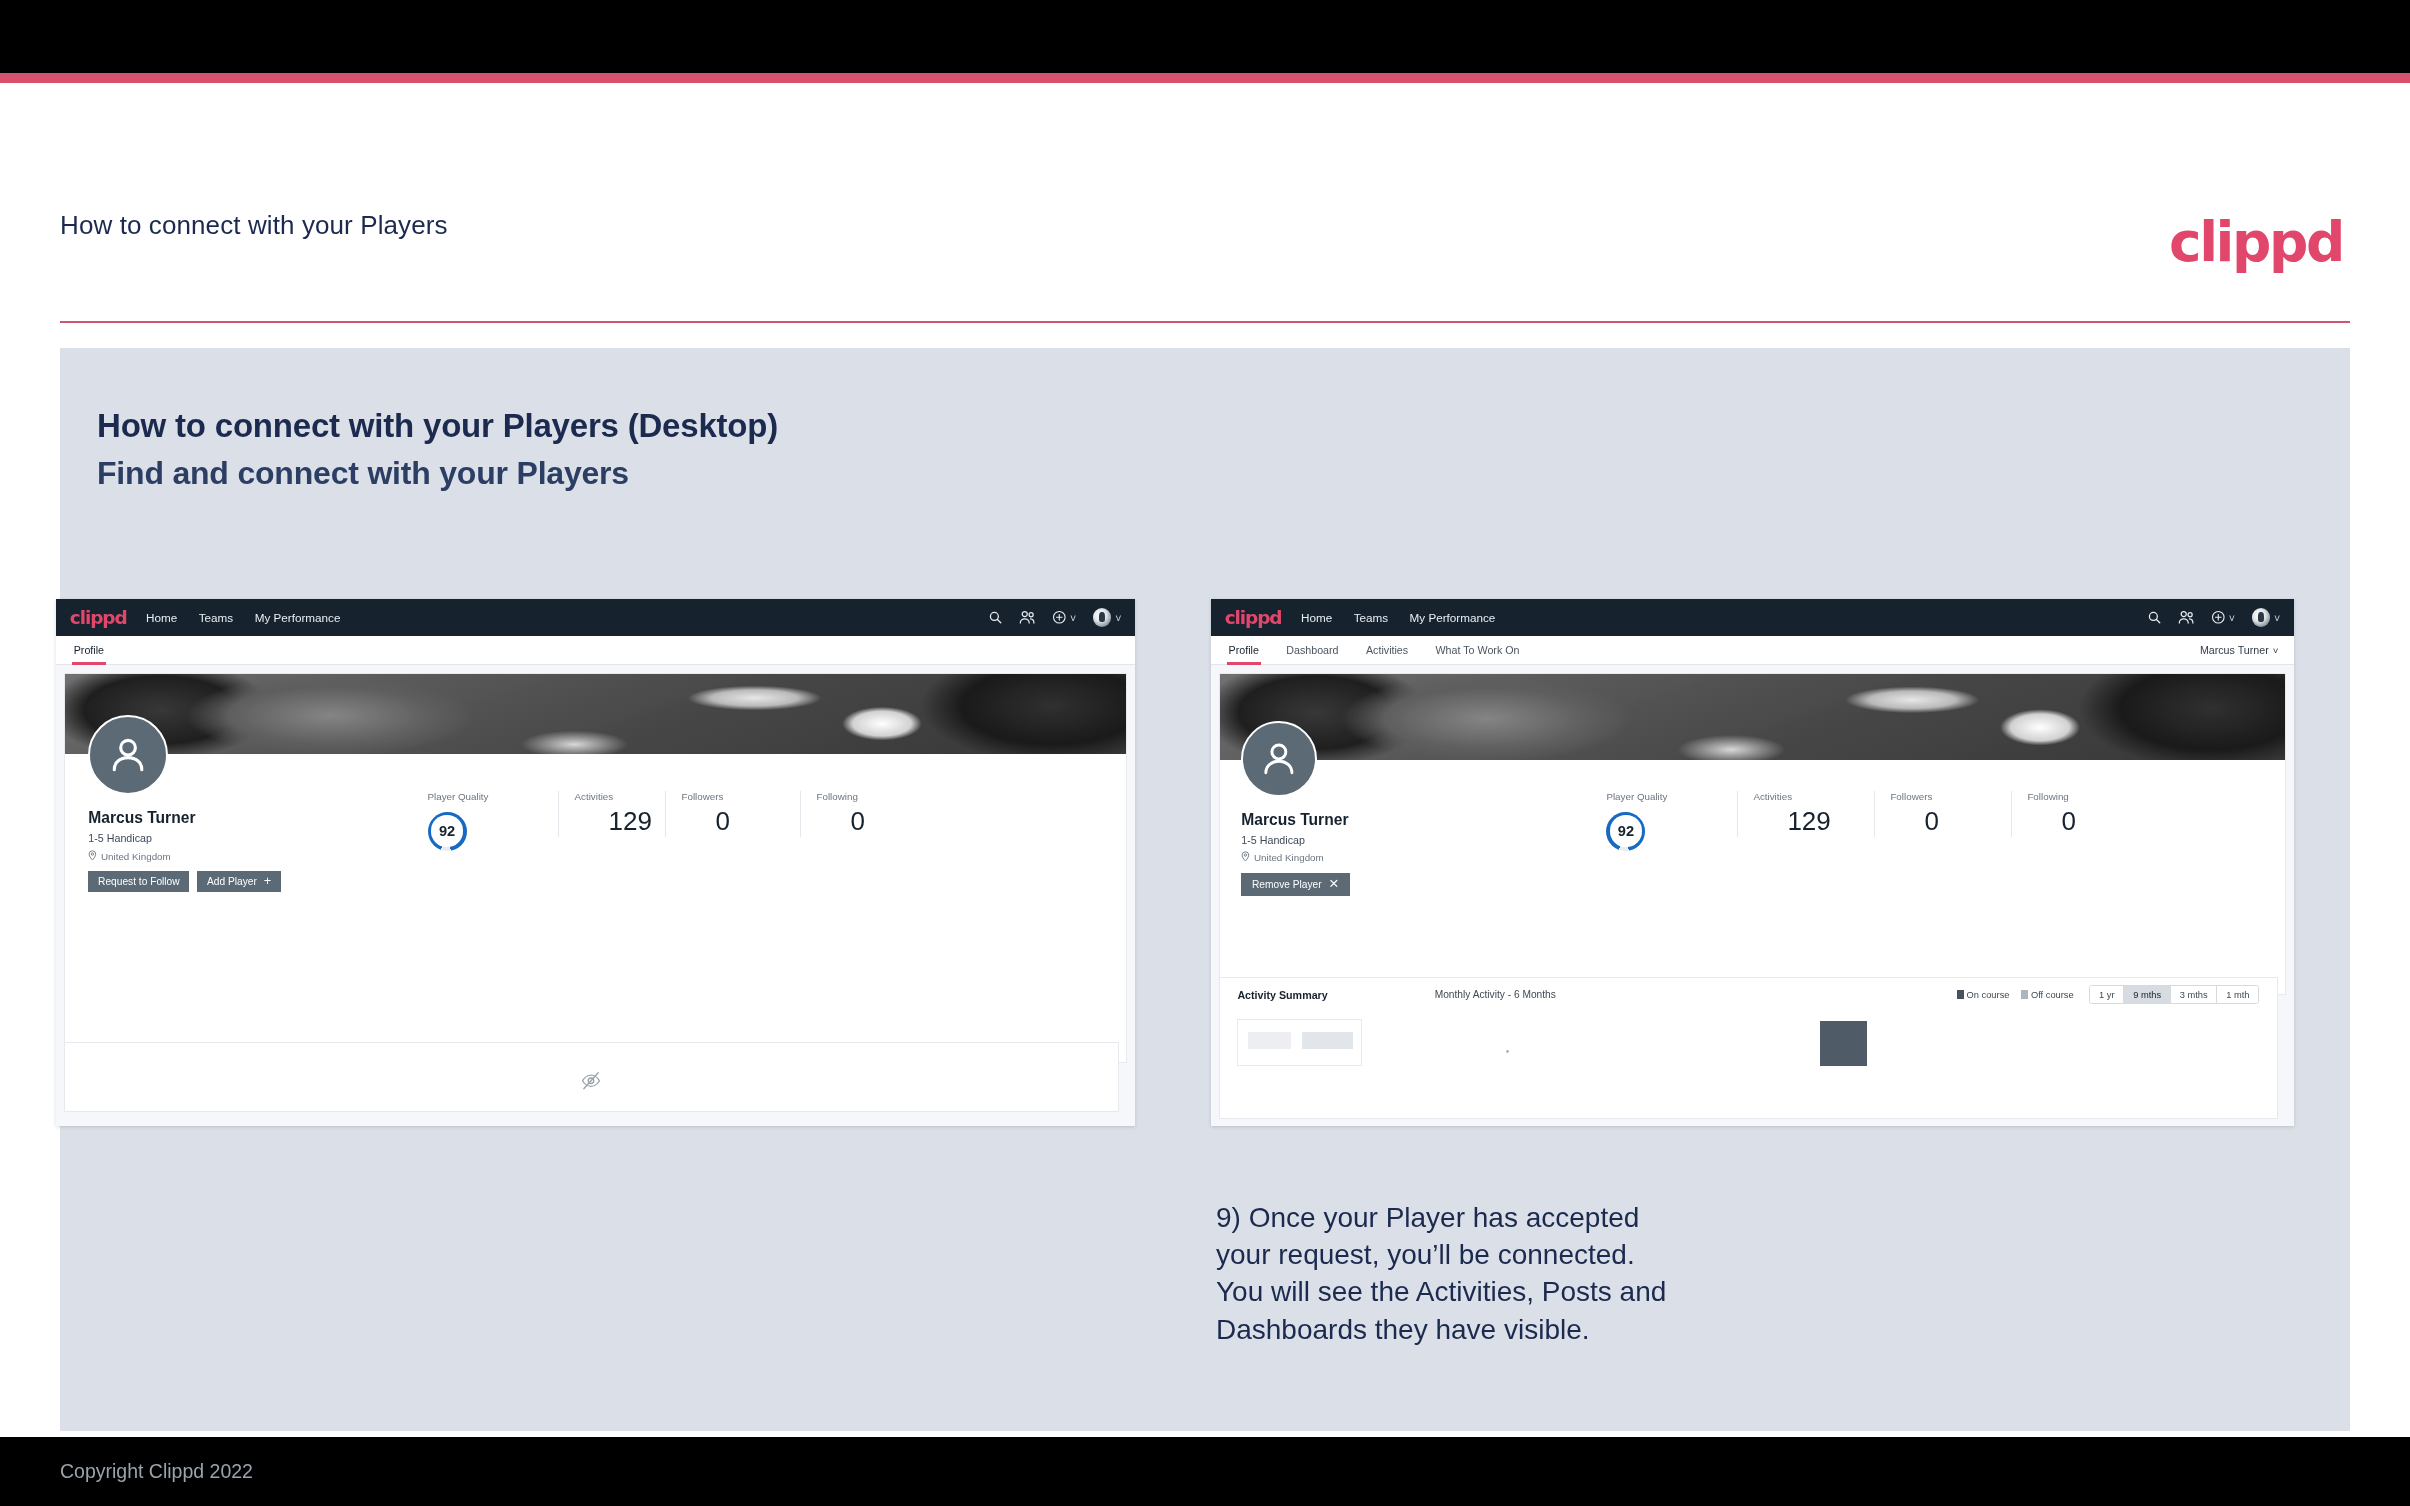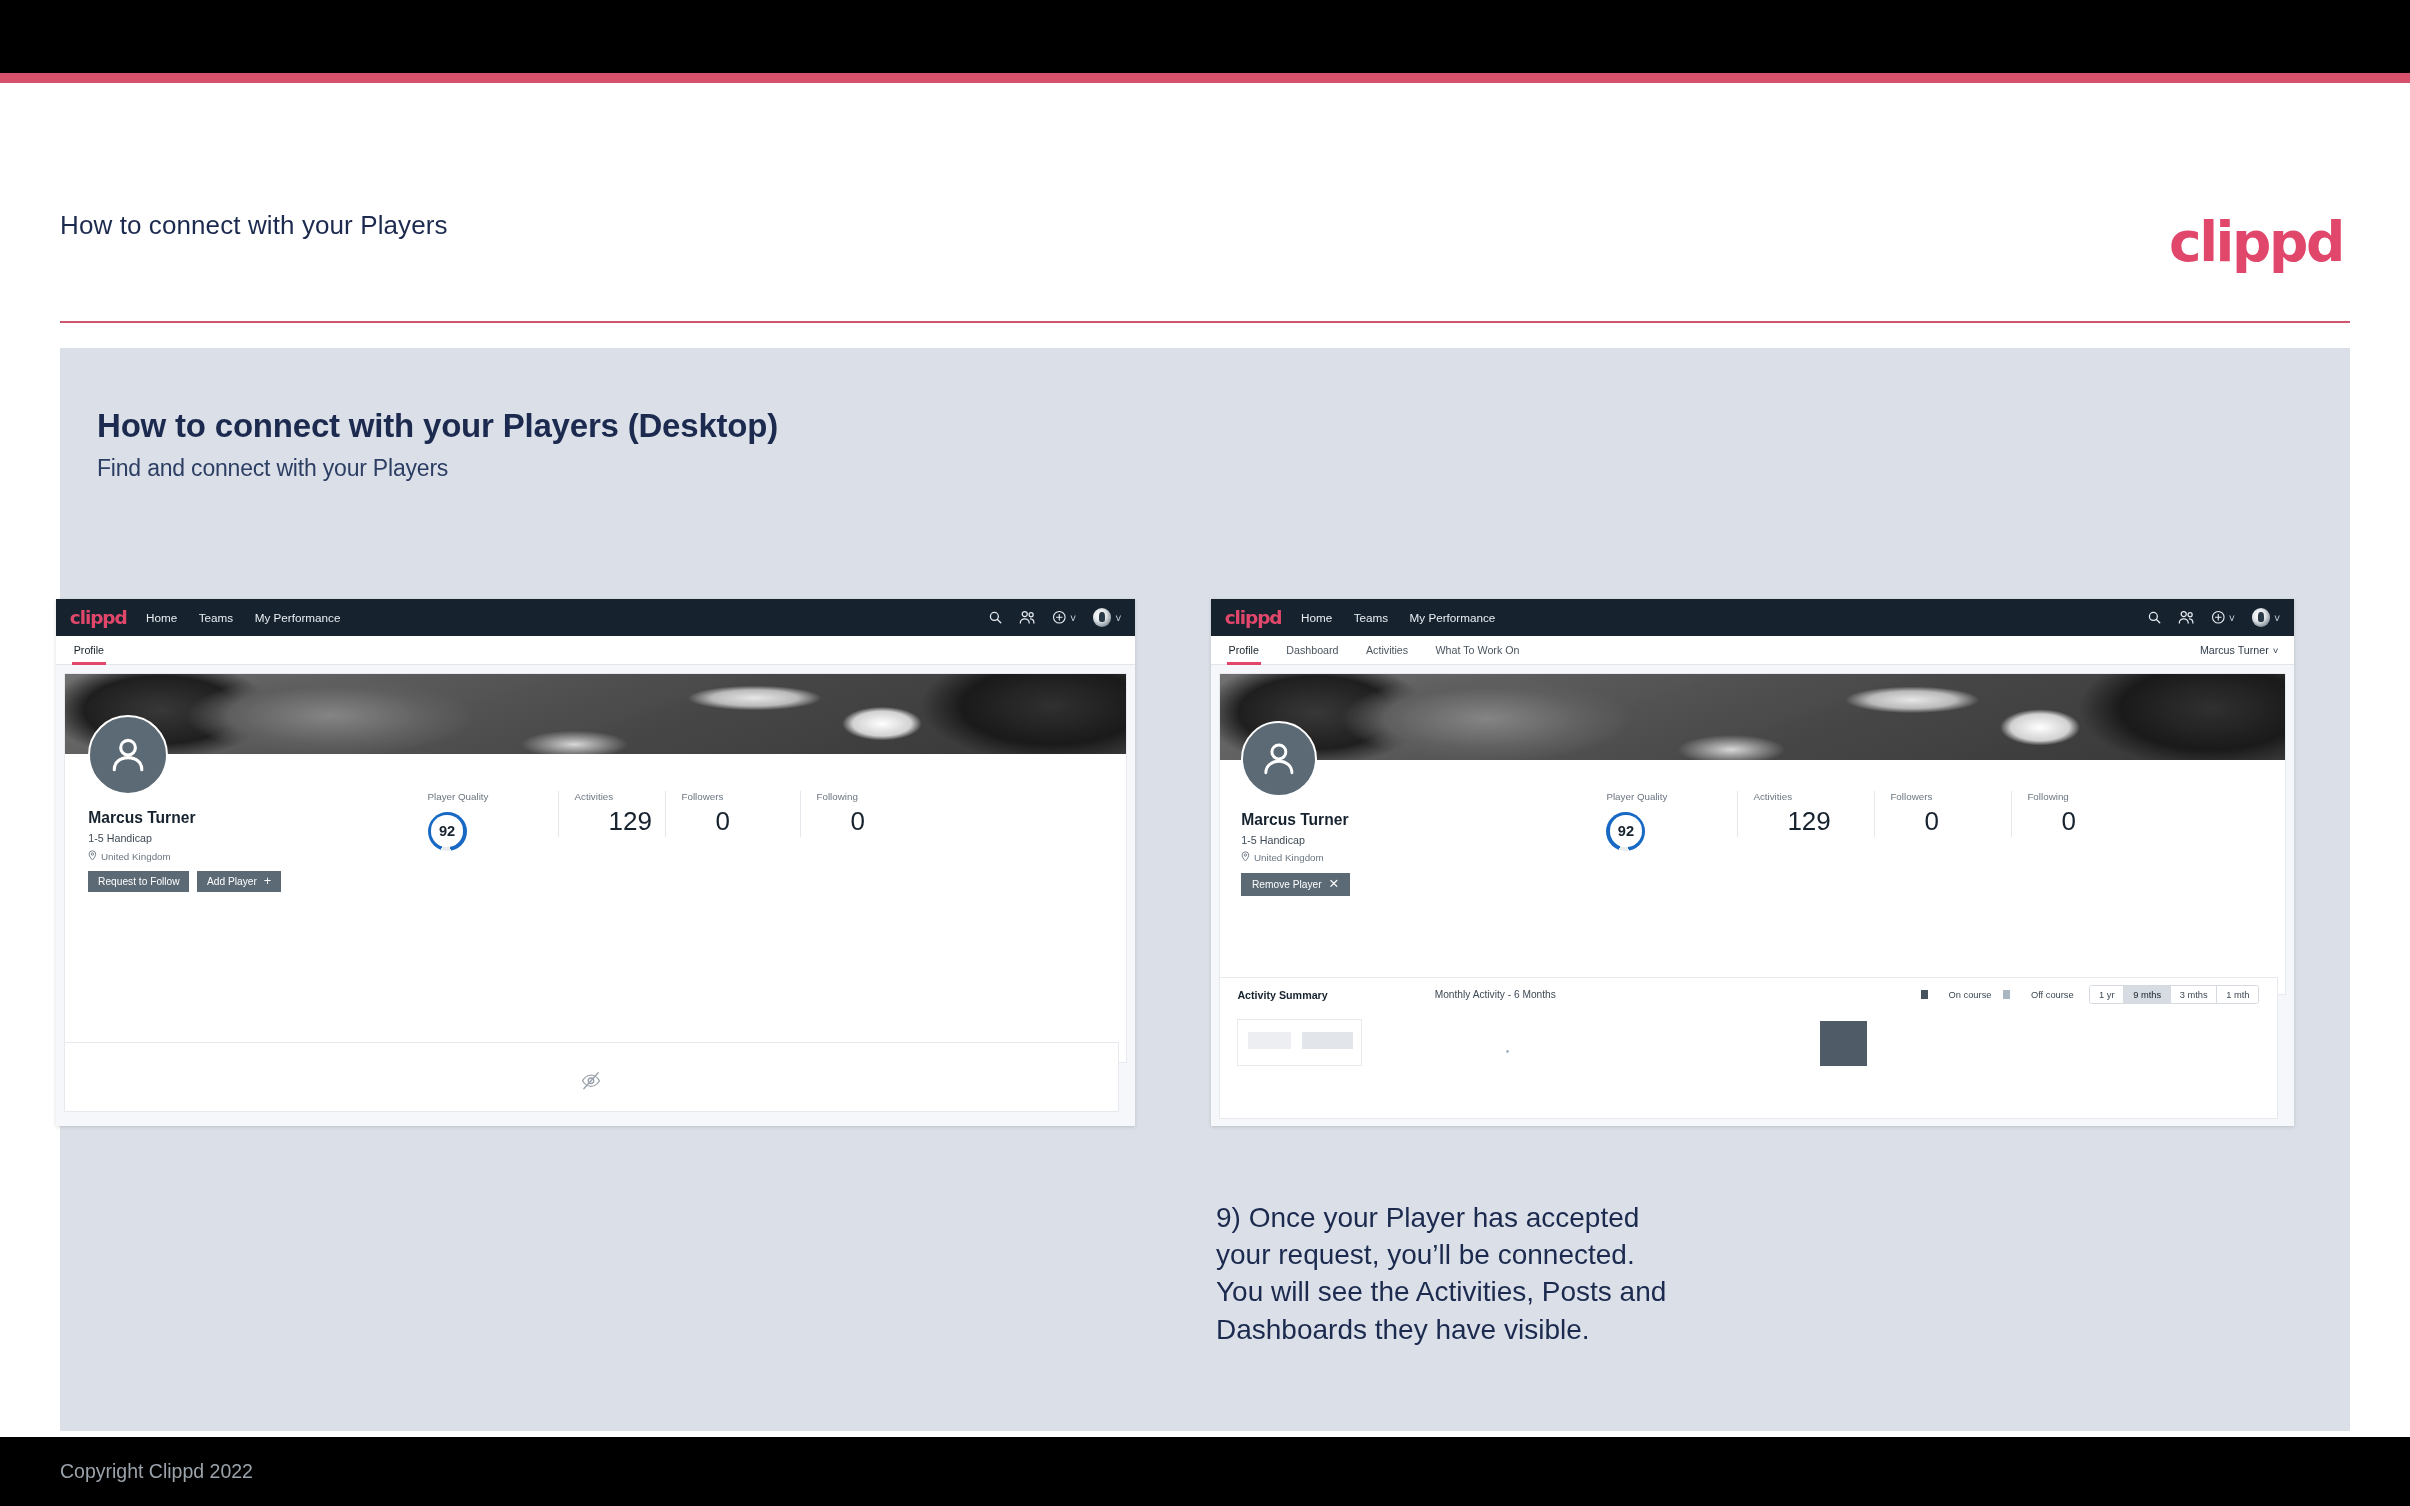--- a/index.html
+++ b/index.html
@@ -48,21 +48,21 @@
     background:#dbe0e8;
   }
 
   .main-title {
     position:absolute; left:37px; top:59px;
     font-size:33px; font-weight:700; color:#1b2a4e;
     letter-spacing:-0.2px;
   }
   .main-subtitle {
     position:absolute; left:37px; top:107px;
-    font-size:23px; font-weight:400; color:#2c3e63;
+    font-size:32px; font-weight:700; color:#2c3e63;
     letter-spacing:-0.2px;
   }
 
   
   .shot {
     position:absolute;
     background:#f5f7fa;
     overflow:hidden;
     box-shadow: 0 1px 3.9px rgba(0,0,0,.14);
   }
@@ -152,21 +152,21 @@
   .ringnum { position:relative; color:#16222e; font-weight:700; }
 
   
   .subpanel {
     position:absolute; background:#fff; border:1px solid #e6eaee;
   }
   .eyeslash { position:absolute; color:#9aa3ab; }
   .acttitle { color:#16222e; font-weight:600; }
   .actsub { color:#3d4955; }
   .legend { display:flex; align-items:center; gap:11.7px; }
-  .legitem { display:flex; align-items:center; gap:21px; color:#3d4955; }
+  .legitem { display:flex; align-items:center; gap:3px; color:#3d4955; }
   .swatch { display:inline-block; }
   .rangegroup { display:flex; border:1px solid #d4dae0; border-radius:2.9px; overflow:hidden; }
   .rangebtn { color:#3d4955; background:#fff; border-right:1px solid #d4dae0; text-align:center; }
   .rangebtn:last-child { border-right:0; }
   .rangebtn.active { background:#d7dce2; color:#16222e; }
 
   .ghostbar { position:absolute; background:#4f5c68; }
   .ghostbox { position:absolute; background:#eceef1; }
   .ghostcard { position:absolute; background:#fff; border:1px solid #e6eaee; }
 

